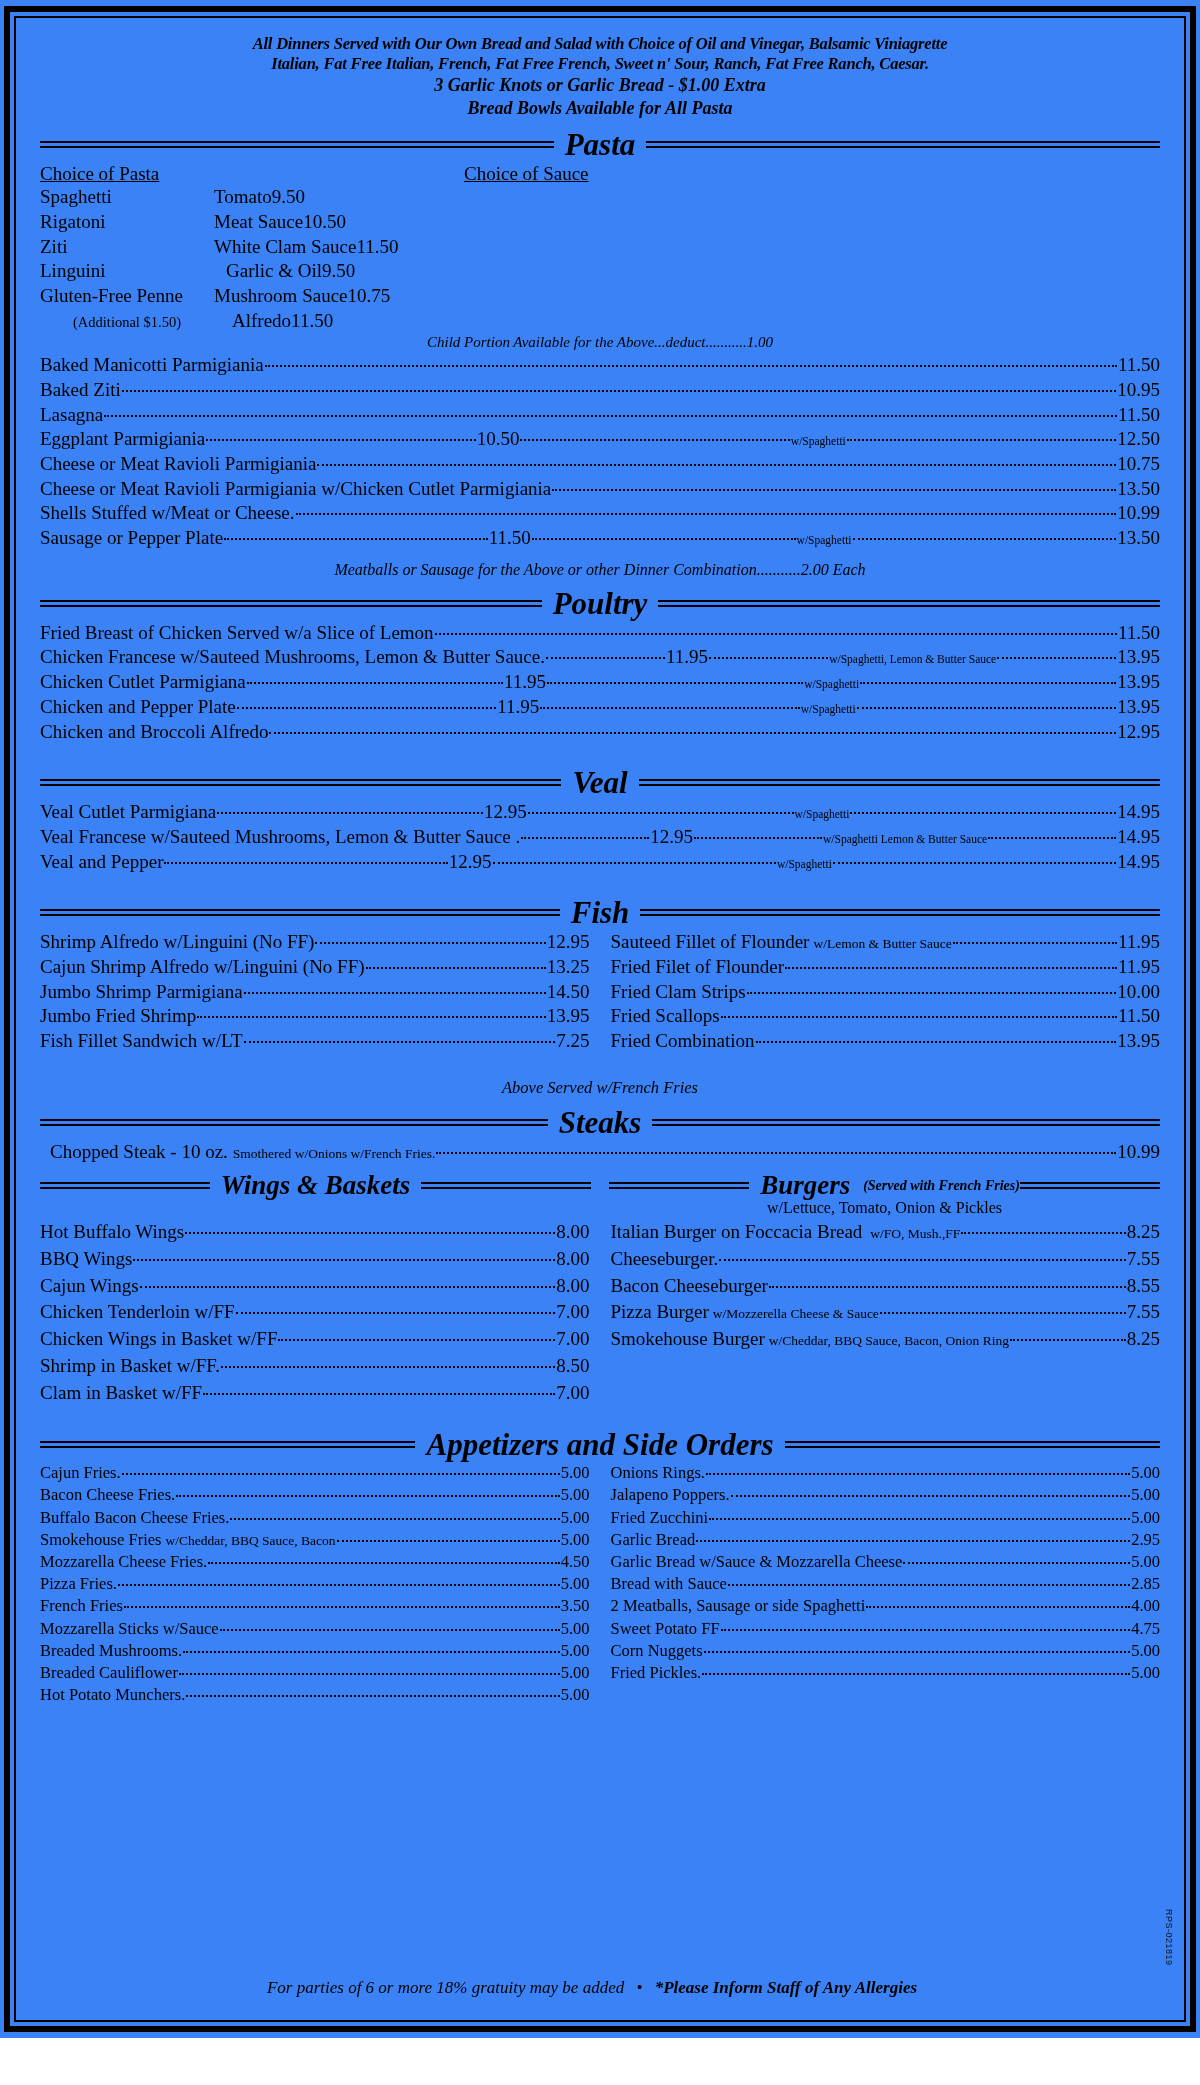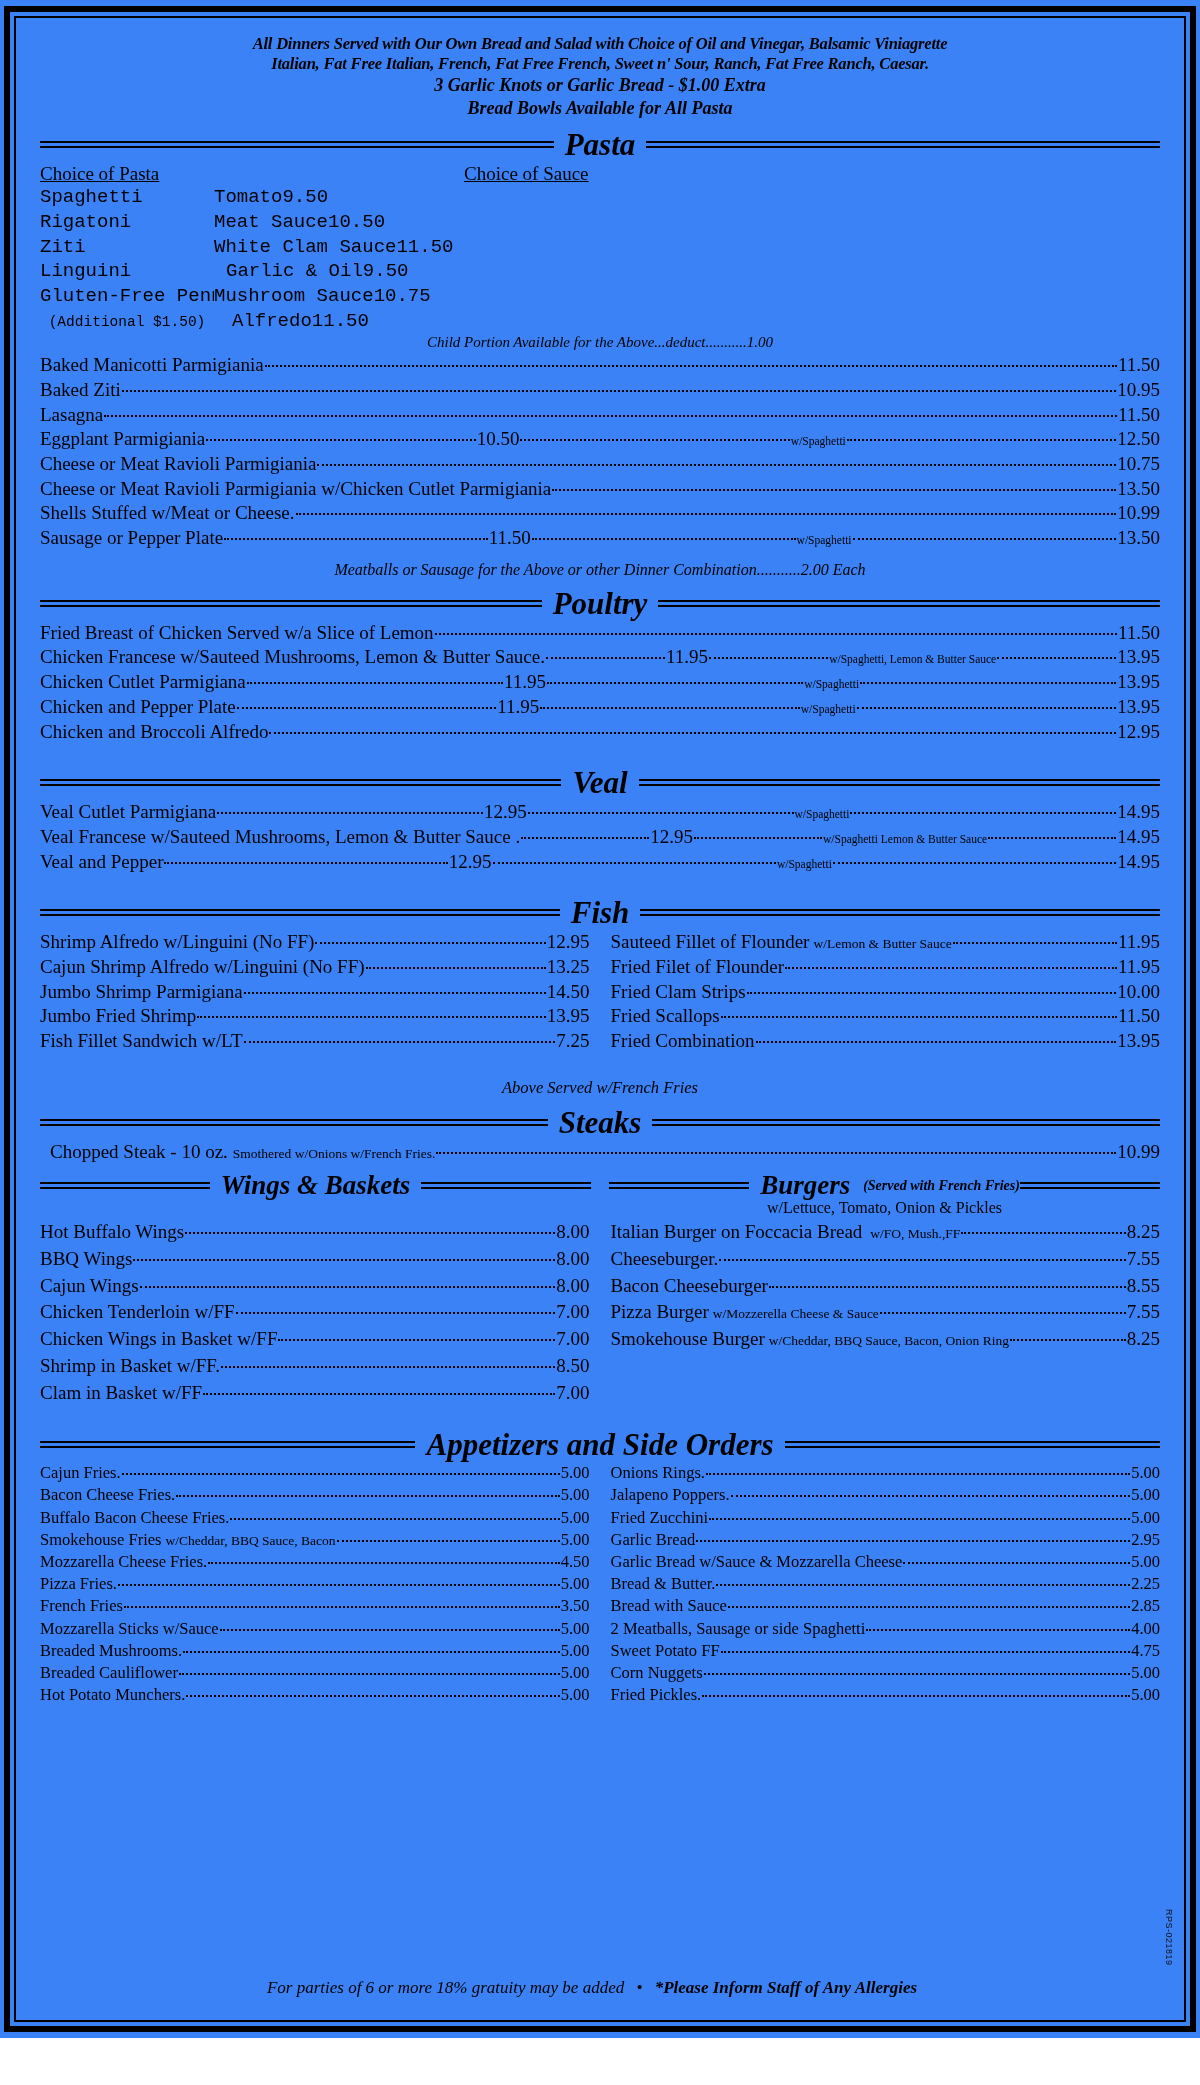--- a/index.html
+++ b/index.html
@@ -96,21 +96,21 @@
 
   
   .pasta-head{
     display:flex;font-size:19px;margin-top:3px;
   }
   .pasta-head .a{width:174px;}
   .pasta-head u{text-decoration:underline;}
   .pasta-head .b{}
   .pasta-row{
     display:flex;align-items:baseline;
-    font-size:19px;line-height:1.30;white-space:nowrap;font-family:Liberation Mono, monospace;
+    font-size:19px;line-height:1.30;white-space:nowrap;
   }
   .pasta-row .pcol{
     width:174px;flex:0 0 174px;overflow:hidden;
   }
   .pasta-row .pcol.ind{text-align:center;font-size:14.5px;padding-right:18px;}
   .pasta-row .scol{flex:0 0 auto;}
   .pasta-row .scol.ind{padding-left:12px;}
   .center-note{
     text-align:center;font-style:italic;font-size:15px;
     margin:1px 0 2px 0;
@@ -618,25 +618,20 @@
             <span class="nm">Garlic Bread</span>
             <span class="dots"></span>
             <span class="pr">2.95</span>
           </div>
           <div class="row">
             <span class="nm">Garlic Bread w/Sauce &amp; Mozzarella Cheese</span>
             <span class="dots"></span>
             <span class="pr">5.00</span>
           </div>
           <div class="row">
-            <span class="nm">Bread &amp; Butter.</span>
-            <span class="dots"></span>
-            <span class="pr">2.25</span>
-          </div>
-          <div class="row">
             <span class="nm">Bread with Sauce</span>
             <span class="dots"></span>
             <span class="pr">2.85</span>
           </div>
           <div class="row">
             <span class="nm">2 Meatballs, Sausage or side Spaghetti</span>
             <span class="dots"></span>
             <span class="pr">4.00</span>
           </div>
           <div class="row">

